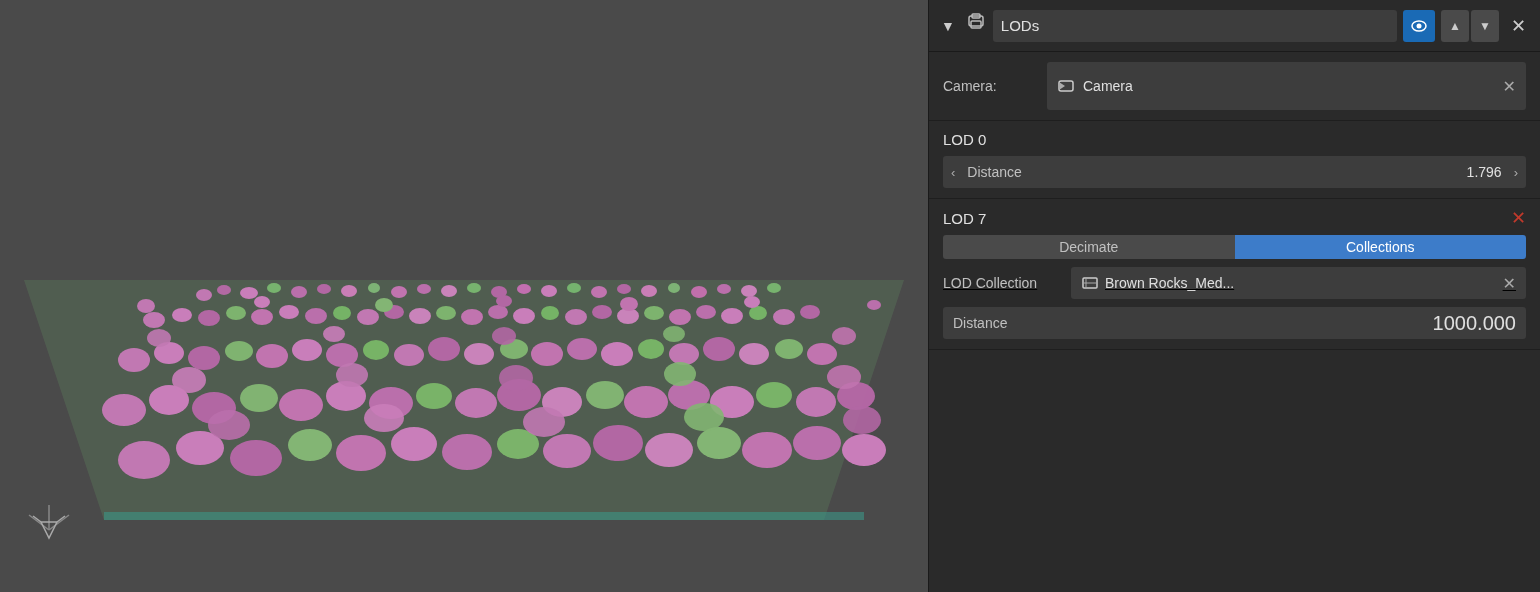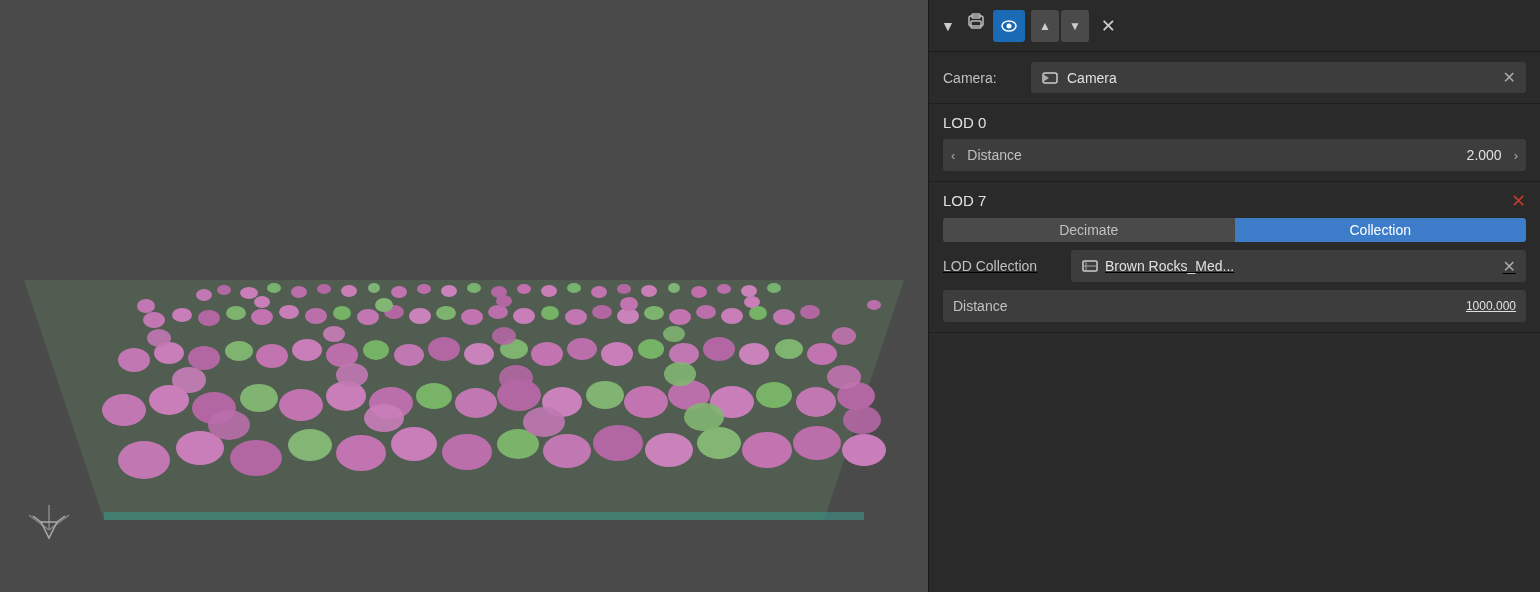--- a/index.html
+++ b/index.html
@@ -100,39 +100,39 @@
       color: #ccc;
       font-size: 18px;
       padding: 2px 6px;
     }
 
     
     .camera-row {
       display: flex;
       align-items: center;
       padding: 10px 14px;
-      gap: 8px;
+      gap: 24px;
       border-bottom: 1px solid #1e1e1e;
     }
 
     .camera-label {
       color: #c0c0c0;
       font-size: 14px;
       min-width: 80px;
     }
 
     .camera-picker {
       flex: 1;
       background: #3d3d3d;
       border: none;
       border-radius: 3px;
       color: #e0e0e0;
       font-size: 14px;
       padding: 5px 10px;
-      height: 31px;
+      height: 48px;
       display: flex;
       align-items: center;
       gap: 8px;
     }
 
     .camera-close {
       background: none;
       border: none;
       cursor: pointer;
       color: #aaa;
@@ -140,21 +140,21 @@
     }
 
     
     .lod-section {
       border-bottom: 1px solid #1e1e1e;
       padding: 10px 14px;
     }
 
     .lod-header {
       display: flex;
-      align-items: flex-start;
+      align-items: flex-end;
       justify-content: space-between;
       margin-bottom: 8px;
     }
 
     .lod-title {
       color: #e0e0e0;
       font-size: 15px;
       font-weight: 500;
     }
 
@@ -289,22 +289,21 @@
     }
 
     .dist-static-label {
       color: #c0c0c0;
       font-size: 14px;
       flex: 1;
     }
 
     .dist-static-value {
       color: #e0e0e0;
-      font-size: 12px;
-      text-decoration: underline;
+      font-size: 20px;
     }
 
     
     .add-lod-section {
       padding: 10px 14px;
     }
 
     .add-lod-btn {
       width: 100%;
       height: 36px;
@@ -496,20 +495,21 @@
   <div class="panel-header">
     <button class="collapse-btn">▼</button>
     <span class="panel-icon">
       
       <svg width="22" height="22" viewBox="0 0 22 22" fill="none" xmlns="http://www.w3.org/2000/svg">
         <rect x="4" y="4" width="14" height="10" rx="2" stroke="#bbb" stroke-width="1.5" fill="none"></rect>
         <rect x="6" y="9" width="10" height="7" rx="1" stroke="#bbb" stroke-width="1.5" fill="none"></rect>
         <rect x="7" y="2" width="8" height="4" rx="1" stroke="#bbb" stroke-width="1.5" fill="none"></rect>
       </svg>
     </span>
+    <input class="panel-name-input" type="text" value="LODs" style="">
     <button class="eye-btn">
       <svg width="16" height="16" viewBox="0 0 16 16" fill="white" xmlns="http://www.w3.org/2000/svg">
         <ellipse cx="8" cy="8" rx="7" ry="5" stroke="white" stroke-width="1.5" fill="none"></ellipse>
         <circle cx="8" cy="8" r="2.5" fill="white"></circle>
       </svg>
     </button>
     <div class="arrow-btn-group">
       <button class="arrow-btn">▲</button>
       <button class="arrow-btn">▼</button>
     </div>
@@ -528,34 +528,34 @@
     </div>
   </div>
 
   <div class="lod-section">
     <div class="lod-header">
       <span class="lod-title">LOD 0</span>
     </div>
     <div class="distance-row">
       <button class="dist-arrow-left">‹</button>
       <span class="dist-label">Distance</span>
-      <span class="dist-value">2.000</span>
+      <span class="dist-value">1.796</span>
       <button class="dist-arrow-right">›</button>
     </div>
   </div>
 
   <div class="lod-section">
     <div class="lod-header">
       <span class="lod-title">LOD 7</span>
       <button class="lod-close">✕</button>
     </div>
 
     <div class="tab-row">
       <button class="tab-btn inactive">Decimate</button>
-      <button class="tab-btn active">Collection</button>
+      <button class="tab-btn active">Collections</button>
     </div>
 
     <div class="collection-row">
       <span class="collection-label">LOD Collection</span>
       <div class="collection-picker" style="flex:1; display:flex; align-items:center; gap:6px;">
         <svg width="18" height="18" viewBox="0 0 18 18" fill="none" xmlns="http://www.w3.org/2000/svg">
           <rect x="2" y="4" width="14" height="10" rx="1" stroke="#ccc" stroke-width="1.5" fill="#3d3d3d"></rect>
           <line x1="5" y1="4" x2="5" y2="14" stroke="#aaa" stroke-width="1"></line>
           <line x1="2" y1="9" x2="16" y2="9" stroke="#aaa" stroke-width="1"></line>
         </svg>

